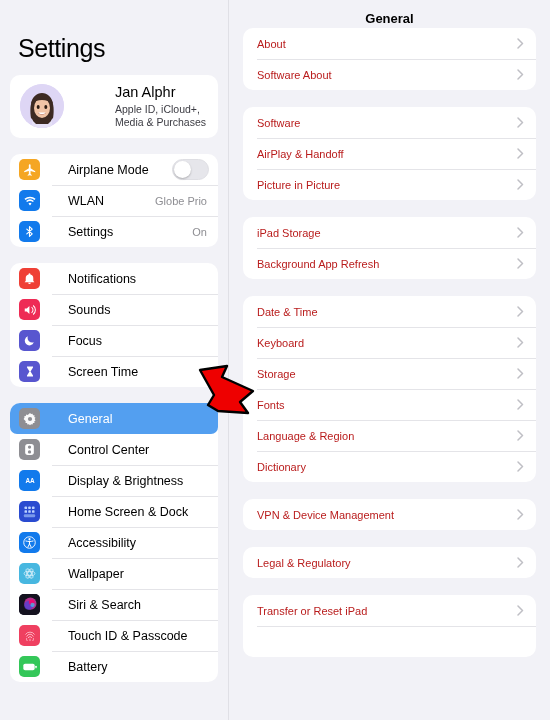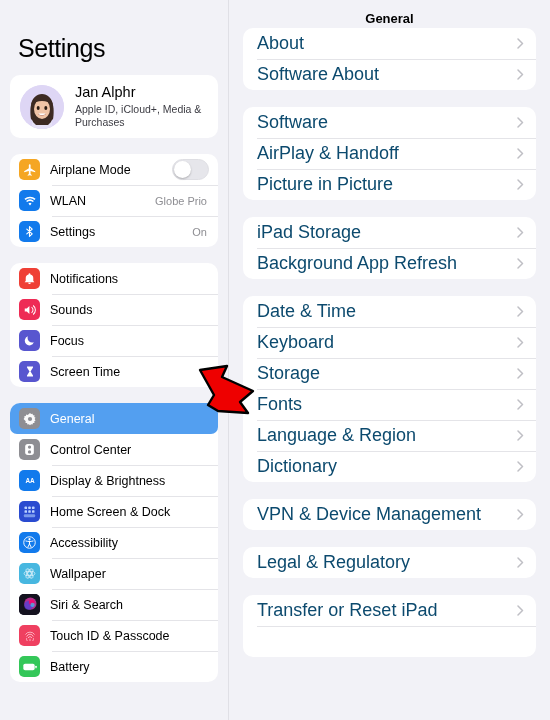--- a/index.html
+++ b/index.html
@@ -26,21 +26,21 @@
     letter-spacing: -0.4px;
     padding: 34px 0 12px 8px;
   }
   .card {
     background: #ffffff;
     border-radius: 10px;
     overflow: hidden;
     margin-bottom: 16px;
   }
   
-  .account-row { display: flex; align-items: center; padding: 9px 10px; }
+  .account-row { display: flex; align-items: flex-start; padding: 9px 10px; gap: 40px; }
   .avatar {
     width: 44px; height: 44px; border-radius: 50%;
     background: #ded6f5;
     flex: 0 0 44px;
     position: relative; overflow: hidden;
   }
   .avatar svg { display: block; width: 44px; height: 44px; }
   .account-text { margin-left: 11px; min-width: 0; }
   .account-name { font-size: 14.5px; color: #000; line-height: 17px; }
   .account-sub { font-size: 10.5px; color: #3c3c43; line-height: 13px; margin-top: 2px; }
@@ -58,21 +58,21 @@
   }
   .srow.selected { background: #539ff0; }
   .srow.selected + .srow::before { background: transparent; }
   .srow.selected .srow-label { color: #ffffff; }
   .sicon {
     width: 21px; height: 21px; border-radius: 5px;
     flex: 0 0 21px; position: relative;
     display: flex; align-items: center; justify-content: center;
   }
   .sicon svg { display: block; }
-  .srow-label { font-size: 12.5px; color: #000; margin-left: 10px; flex: 1 1 auto;
+  .srow-label { font-size: 12.5px; color: #000; margin-left: 28px; flex: 1 1 auto;
      white-space: nowrap; overflow: hidden; text-overflow: ellipsis; }
   .srow-value { font-size: 11px; color: #8e8e93; margin-left: auto; padding-right: 2px; }
 
   
   .toggle {
     width: 37px; height: 21px; border-radius: 11px;
     background: #e6e6eb; border: 1px solid #dedee3;
     position: relative; margin-left: auto; flex: 0 0 37px;
   }
   .toggle .knob {
@@ -100,21 +100,21 @@
   }
   .drow {
     display: flex; align-items: center;
     height: 31px; padding: 0 12px 0 14px;
     position: relative;
   }
   .drow + .drow::before {
     content: ""; position: absolute; left: 14px; right: 0; top: 0;
     height: 1px; background: #e4e4e8;
   }
-  .drow-label { font-size: 18px; color: #0c4a6e; flex: 1 1 auto; }
+  .drow-label { font-size: 11px; color: #b91c1c; flex: 1 1 auto; }
   .chev { width: 7px; height: 11px; flex: 0 0 7px; opacity: .9; }
   .chev svg { display: block; }
   .group.partial { margin-bottom: 0; }
 
   
   #arrow { position: absolute; pointer-events: none; }
 </style>
 </head>
 <body>
 

